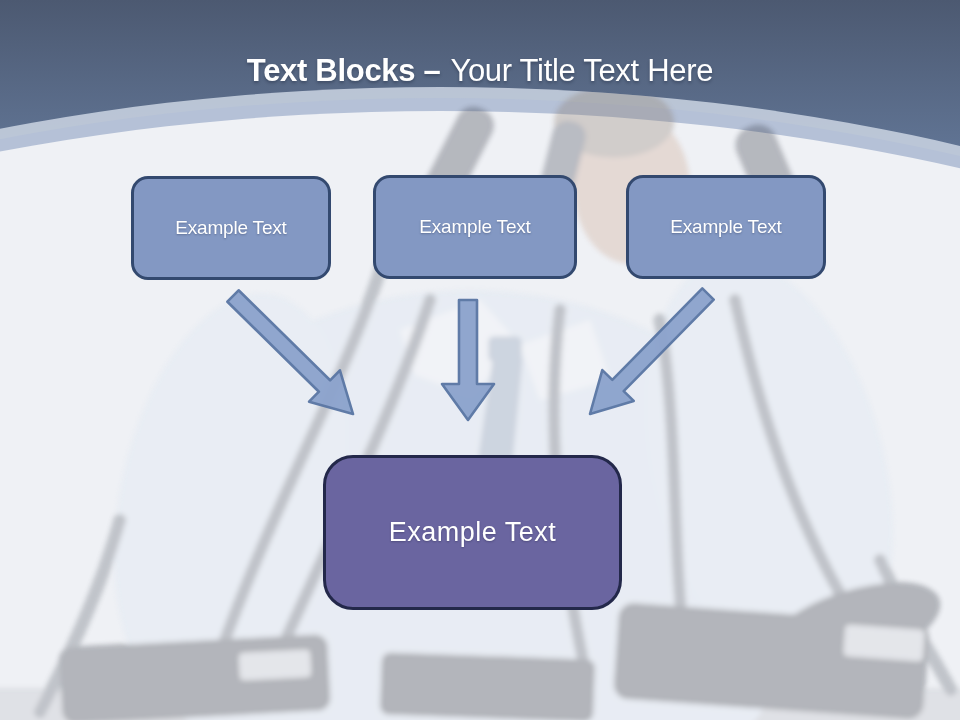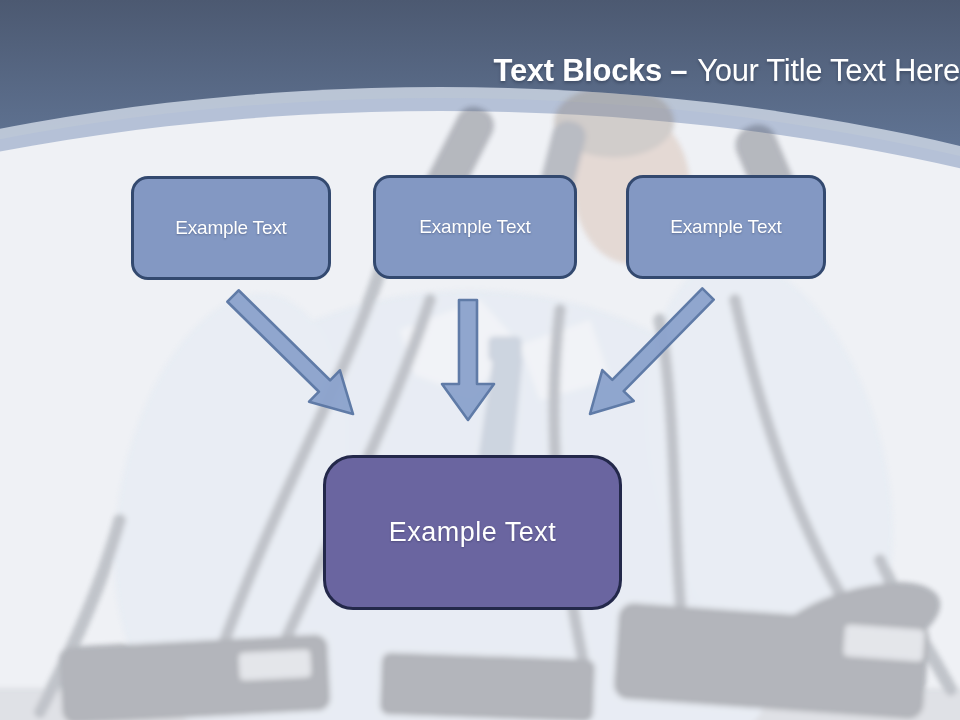--- a/index.html
+++ b/index.html
@@ -4,21 +4,21 @@
 <style>
   html,body{margin:0;padding:0;background:#ffffff;}
   .slide{
     position:relative;width:960px;height:720px;overflow:hidden;
     background:var(--body-bg,#EFF1F5);
     font-family:"Liberation Sans", sans-serif;
   }
   .slide svg.bg, .slide svg.arrows{position:absolute;left:0;top:0;}
   .slide-title{
     position:absolute;left:0;top:52px;width:100%;
-    text-align:right;color:var(--title-text,#fff);
+    text-align:center;color:var(--title-text,#fff);
     font-size:31px;line-height:38px;letter-spacing:-0.3px;
     text-shadow:0 2px 3px rgba(20,30,50,.35);
     white-space:nowrap;
   }
   .title-bold{font-weight:700;margin-right:.32em;}
   .title-regular{font-weight:400;}
   .tblock{
     position:absolute;display:flex;align-items:center;justify-content:center;
     background:var(--box-fill,#8398C3);
     border:3px solid var(--box-border,#33496F);

